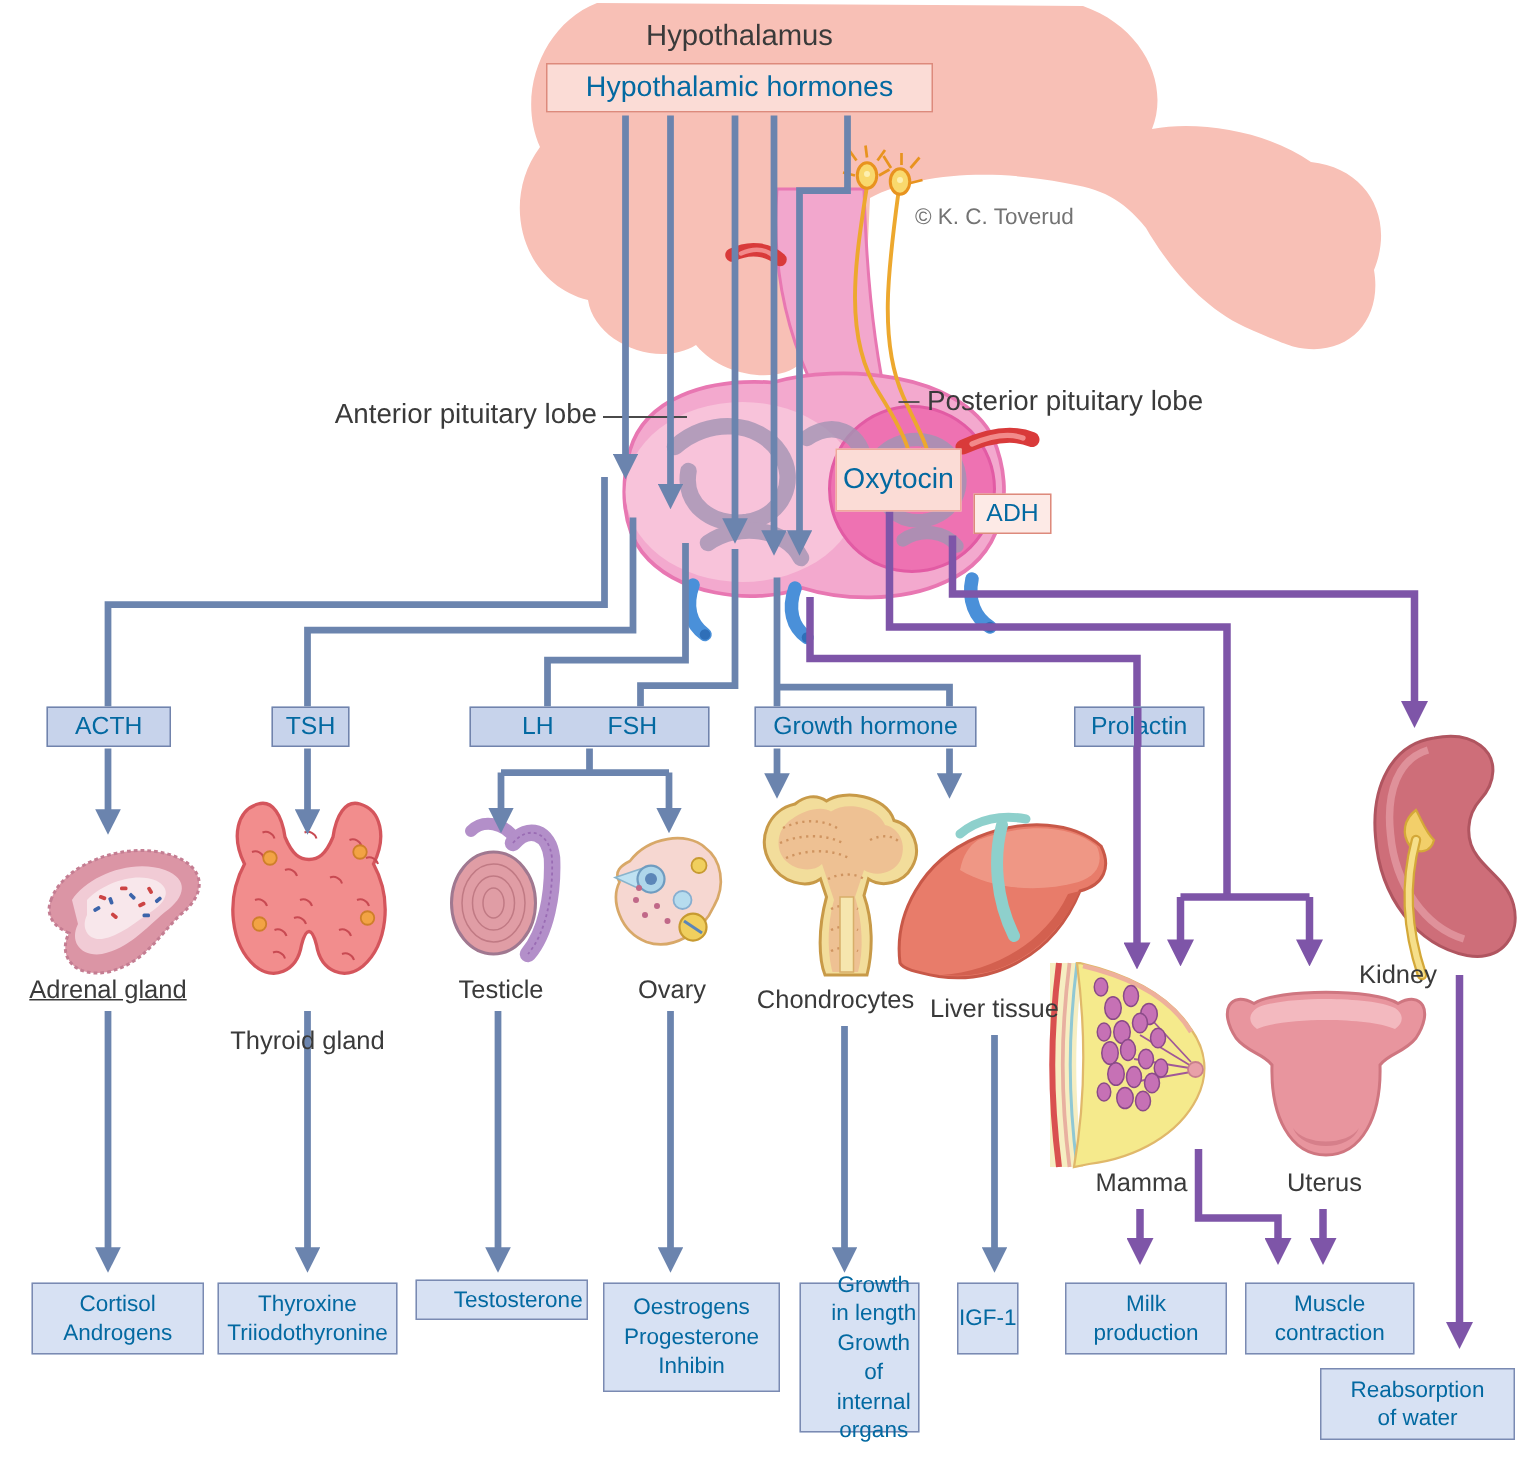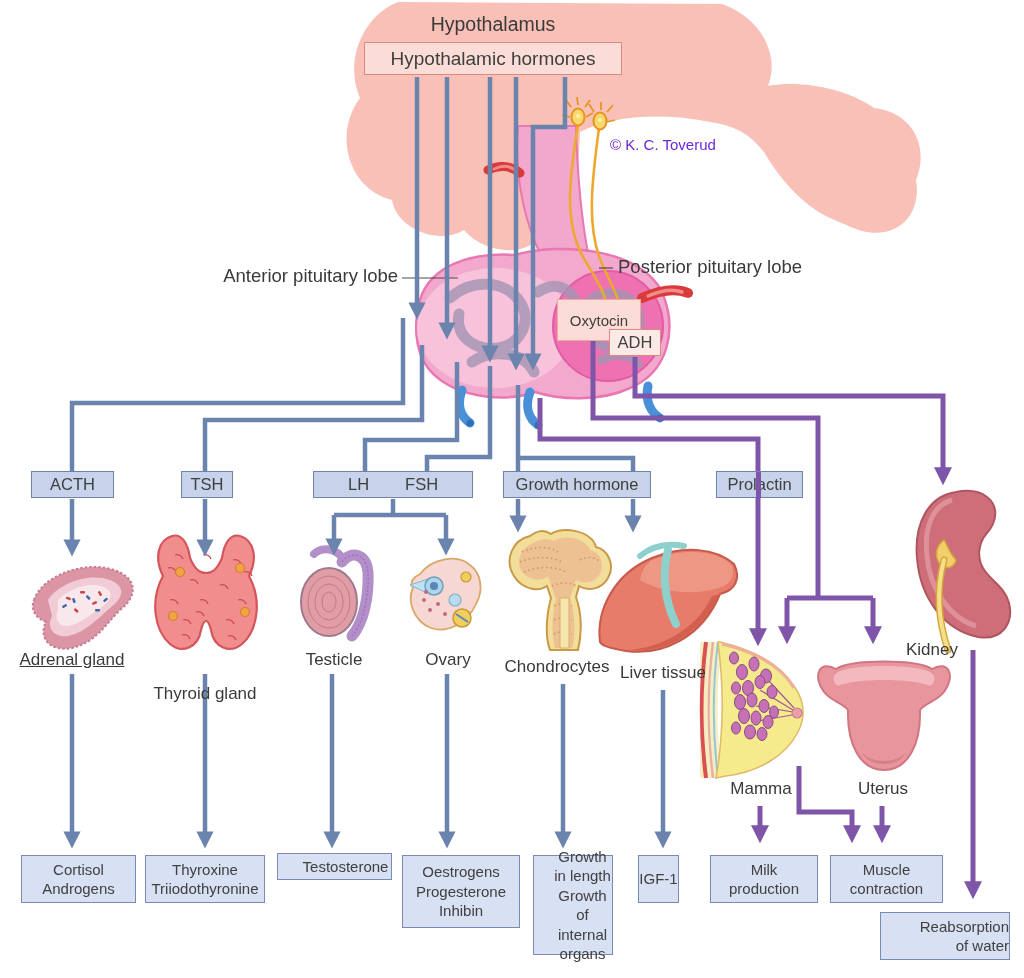--- a/index.html
+++ b/index.html
@@ -1,29 +1,29 @@
 <!DOCTYPE html>
 <html><head>
 <meta charset="utf-8">
 <style>
   html,body{margin:0;padding:0;background:#fff;}
   .stage{position:relative;width:1024px;height:978px;background:#ffffff;
          font-family:"Liberation Sans",sans-serif;overflow:hidden;}
   .stage svg{position:absolute;left:0;top:0;}
   .lbl{position:absolute;color:#3a3a3a;}
   .box{position:absolute;display:flex;align-items:center;justify-content:center;
-       text-align:center;box-sizing:border-box;color:#404040;}
+       text-align:center;box-sizing:border-box;color:#0369a1;}
   .pbox{background:#fbdcd6;border:1.5px solid #dd8a7c;font-size:19px;}
-  .pbox.light{background:#fdeae6;}
+  .pbox.light{background:#fdeae6;margin-left:40px;}
   .hbox{background:#c7d3eb;border:1.5px solid #7183ac;font-size:16.5px;z-index:2;}
   .ebox{background:#d7e1f3;border:1.5px solid #7a8ab2;font-size:15px;line-height:1.3;
         flex-direction:column;z-index:2;}
   .olbl{position:absolute;color:#3a3a3a;font-size:17px;text-align:center;width:140px;}
   .title{font-size:19.5px;}
-  .copyright{font-size:15px;color:#6d28d9;}
+  .copyright{font-size:15px;color:#737373;}
   .ptr{font-size:18.5px;}
   .overlayline{position:absolute;background:#7e55a8;z-index:3;}
   .boxtext{position:relative;z-index:4;}
 </style>
 </head>
 <body>
 
 <div class="stage">
 
 <svg width="1024" height="978" viewBox="0 0 1024 978">
@@ -304,21 +304,21 @@
 <div class="box pbox" style="left:364px;top:42px;width:258px;height:33px;">
   <span class="boxtext">Hypothalamic hormones</span>
 </div>
 
 <div class="lbl copyright" style="left:610px;top:136px;">© K. C. Toverud</div>
 
 <div class="lbl ptr" style="left:170px;top:265px;width:228px;text-align:right;">Anterior pituitary lobe</div>
 
 <div class="lbl ptr" style="left:618px;top:256px;width:240px;">Posterior pituitary lobe</div>
 
-<div class="box pbox" style="left:557px;top:299px;width:84px;height:42px;font-size:15px;border-width:1px;border-color:#efa89c;">
+<div class="box pbox" style="left:557px;top:299px;width:84px;height:42px;font-size:19px;border-width:1px;border-color:#efa89c;">
   <span class="boxtext">Oxytocin</span>
 </div>
 
 <div class="box pbox light" style="left:609px;top:329px;width:52px;height:27px;font-size:16.5px;">
   <span class="boxtext">ADH</span>
 </div>
 
 <div class="box hbox" style="left:31px;top:471px;width:83px;height:27px;">
   <span class="boxtext">ACTH</span>
 </div>
@@ -374,18 +374,18 @@
   <span>IGF-1</span>
 </div>
 <div class="box ebox" style="left:710px;top:855px;width:108px;height:48px;">
   <span>Milk</span>
   <span>production</span>
 </div>
 <div class="box ebox" style="left:830px;top:855px;width:113px;height:48px;">
   <span>Muscle</span>
   <span>contraction</span>
 </div>
-<div class="box ebox" style="left:880px;top:912px;width:130px;height:48px;align-items:flex-end;">
+<div class="box ebox" style="left:880px;top:912px;width:130px;height:48px;">
   <span>Reabsorption</span>
   <span>of water</span>
 </div>
 
 </div>
 
 </body></html>

